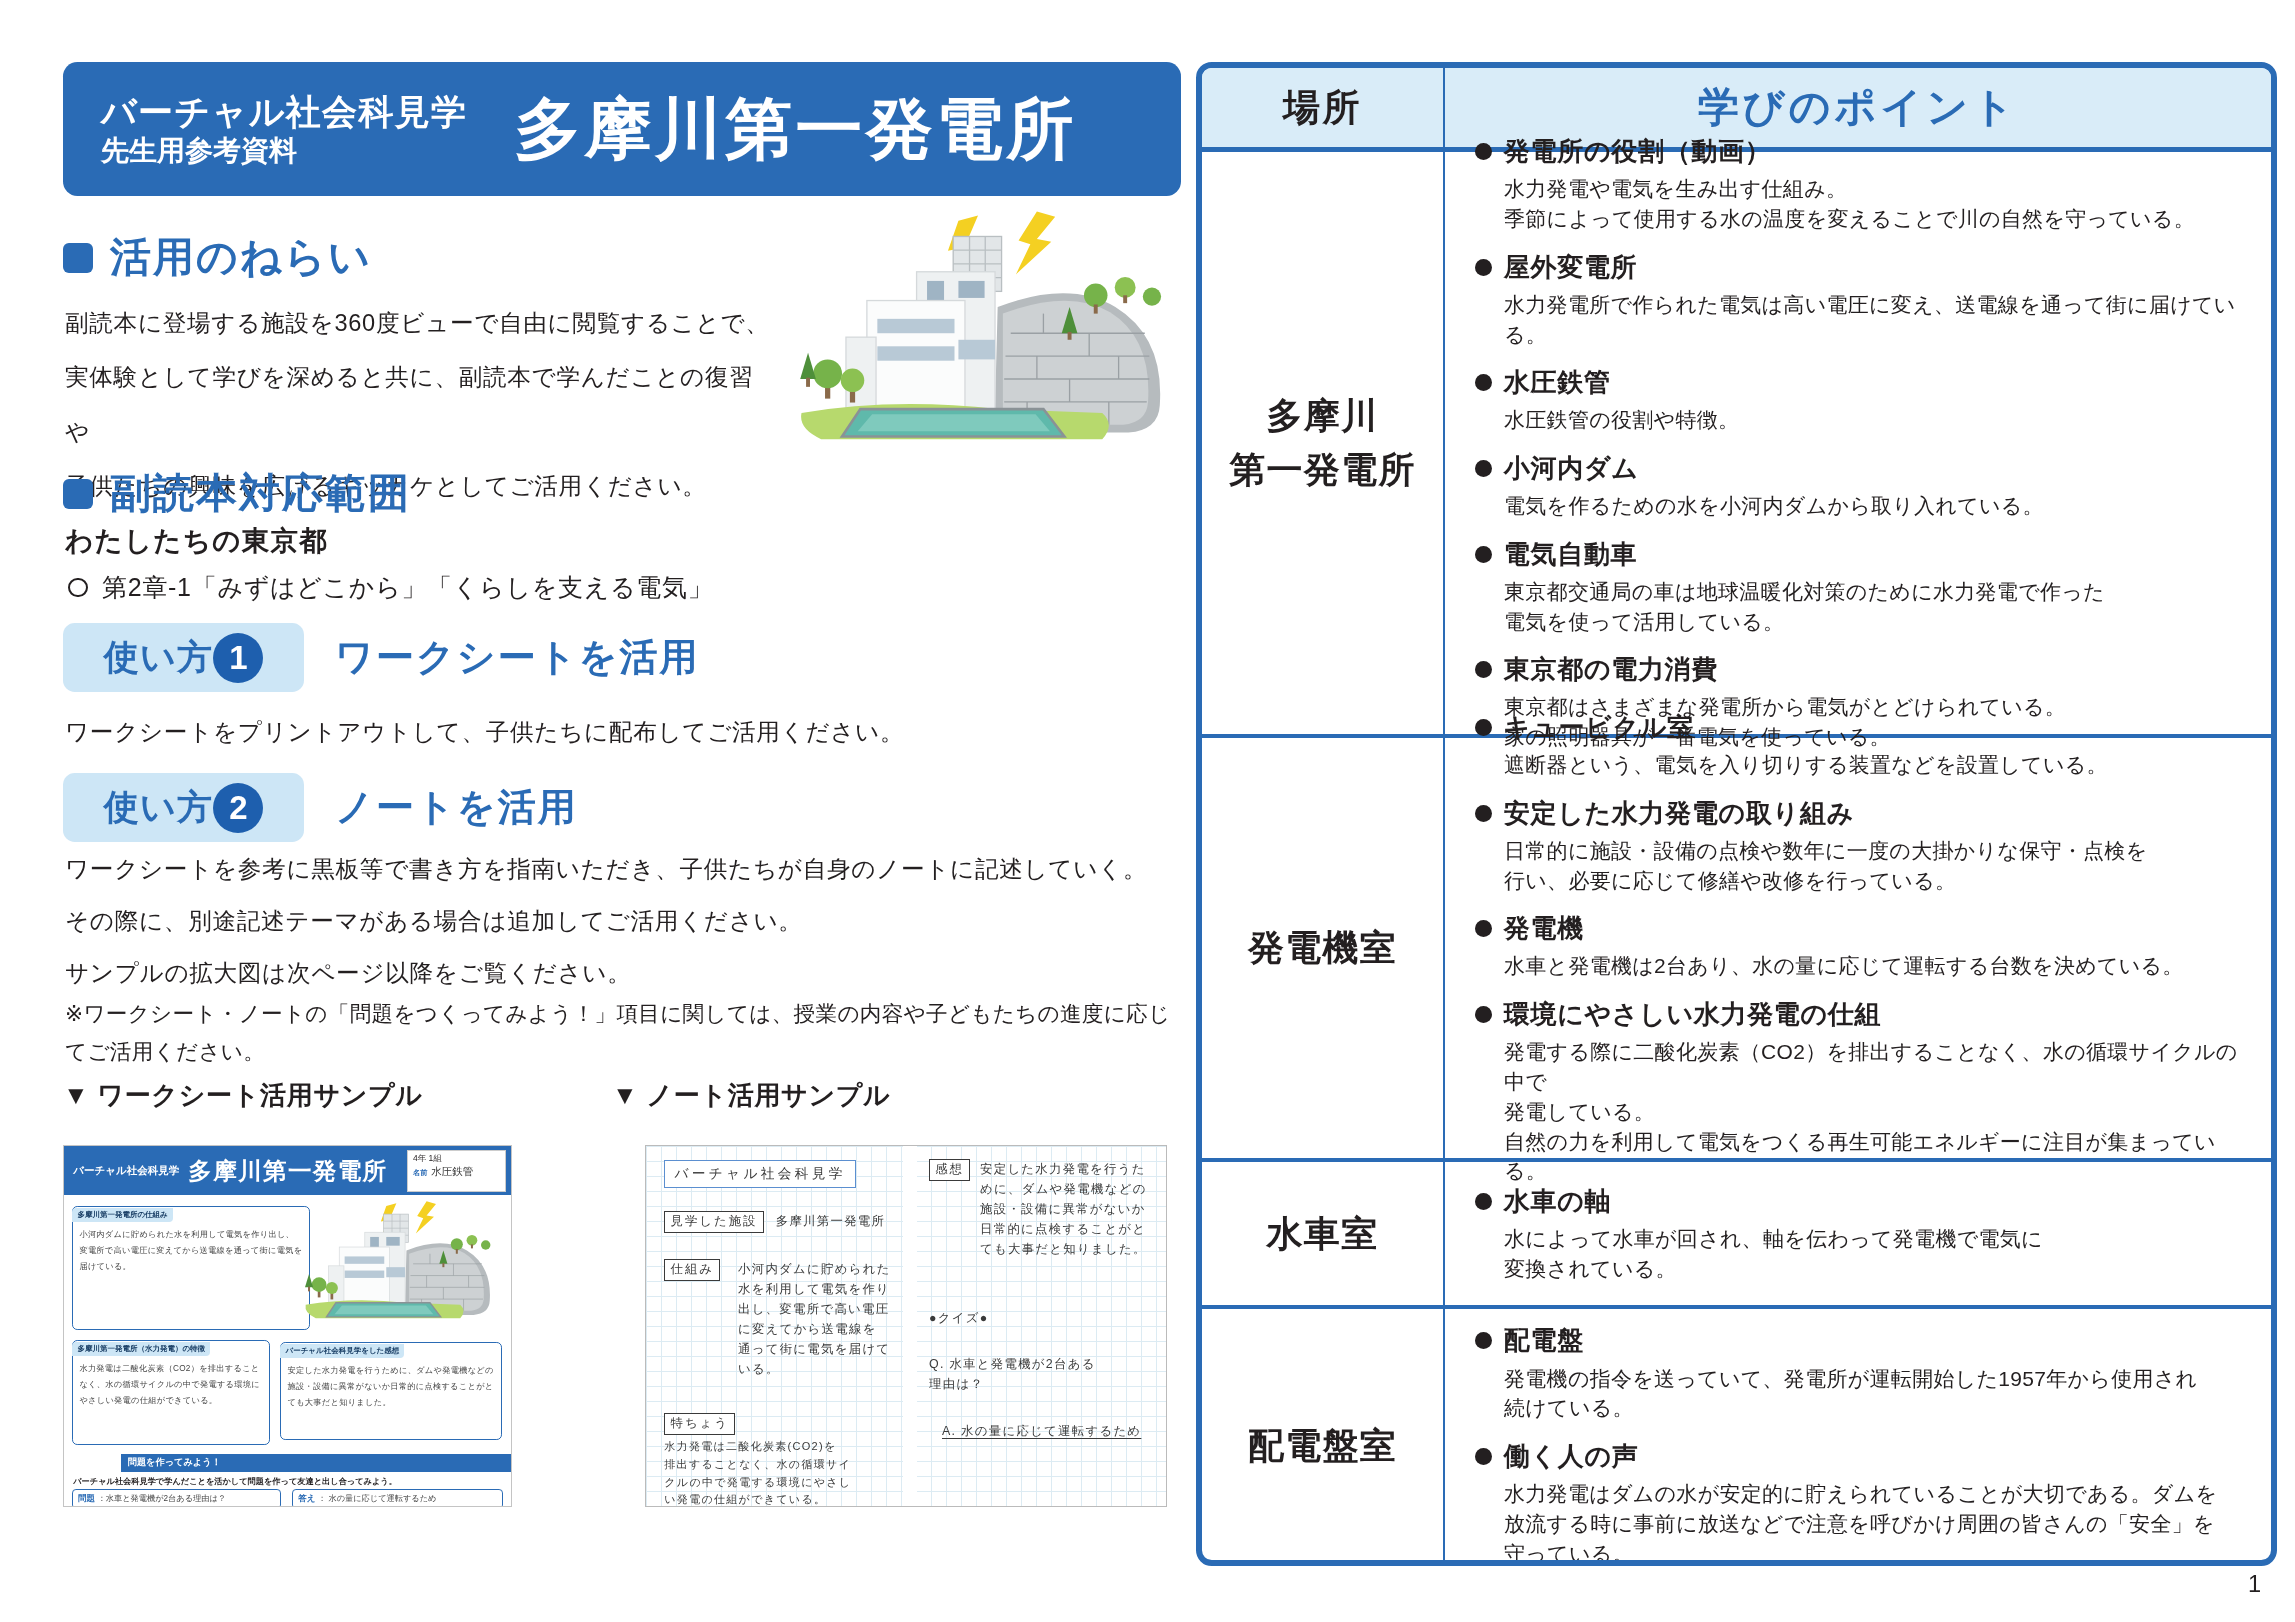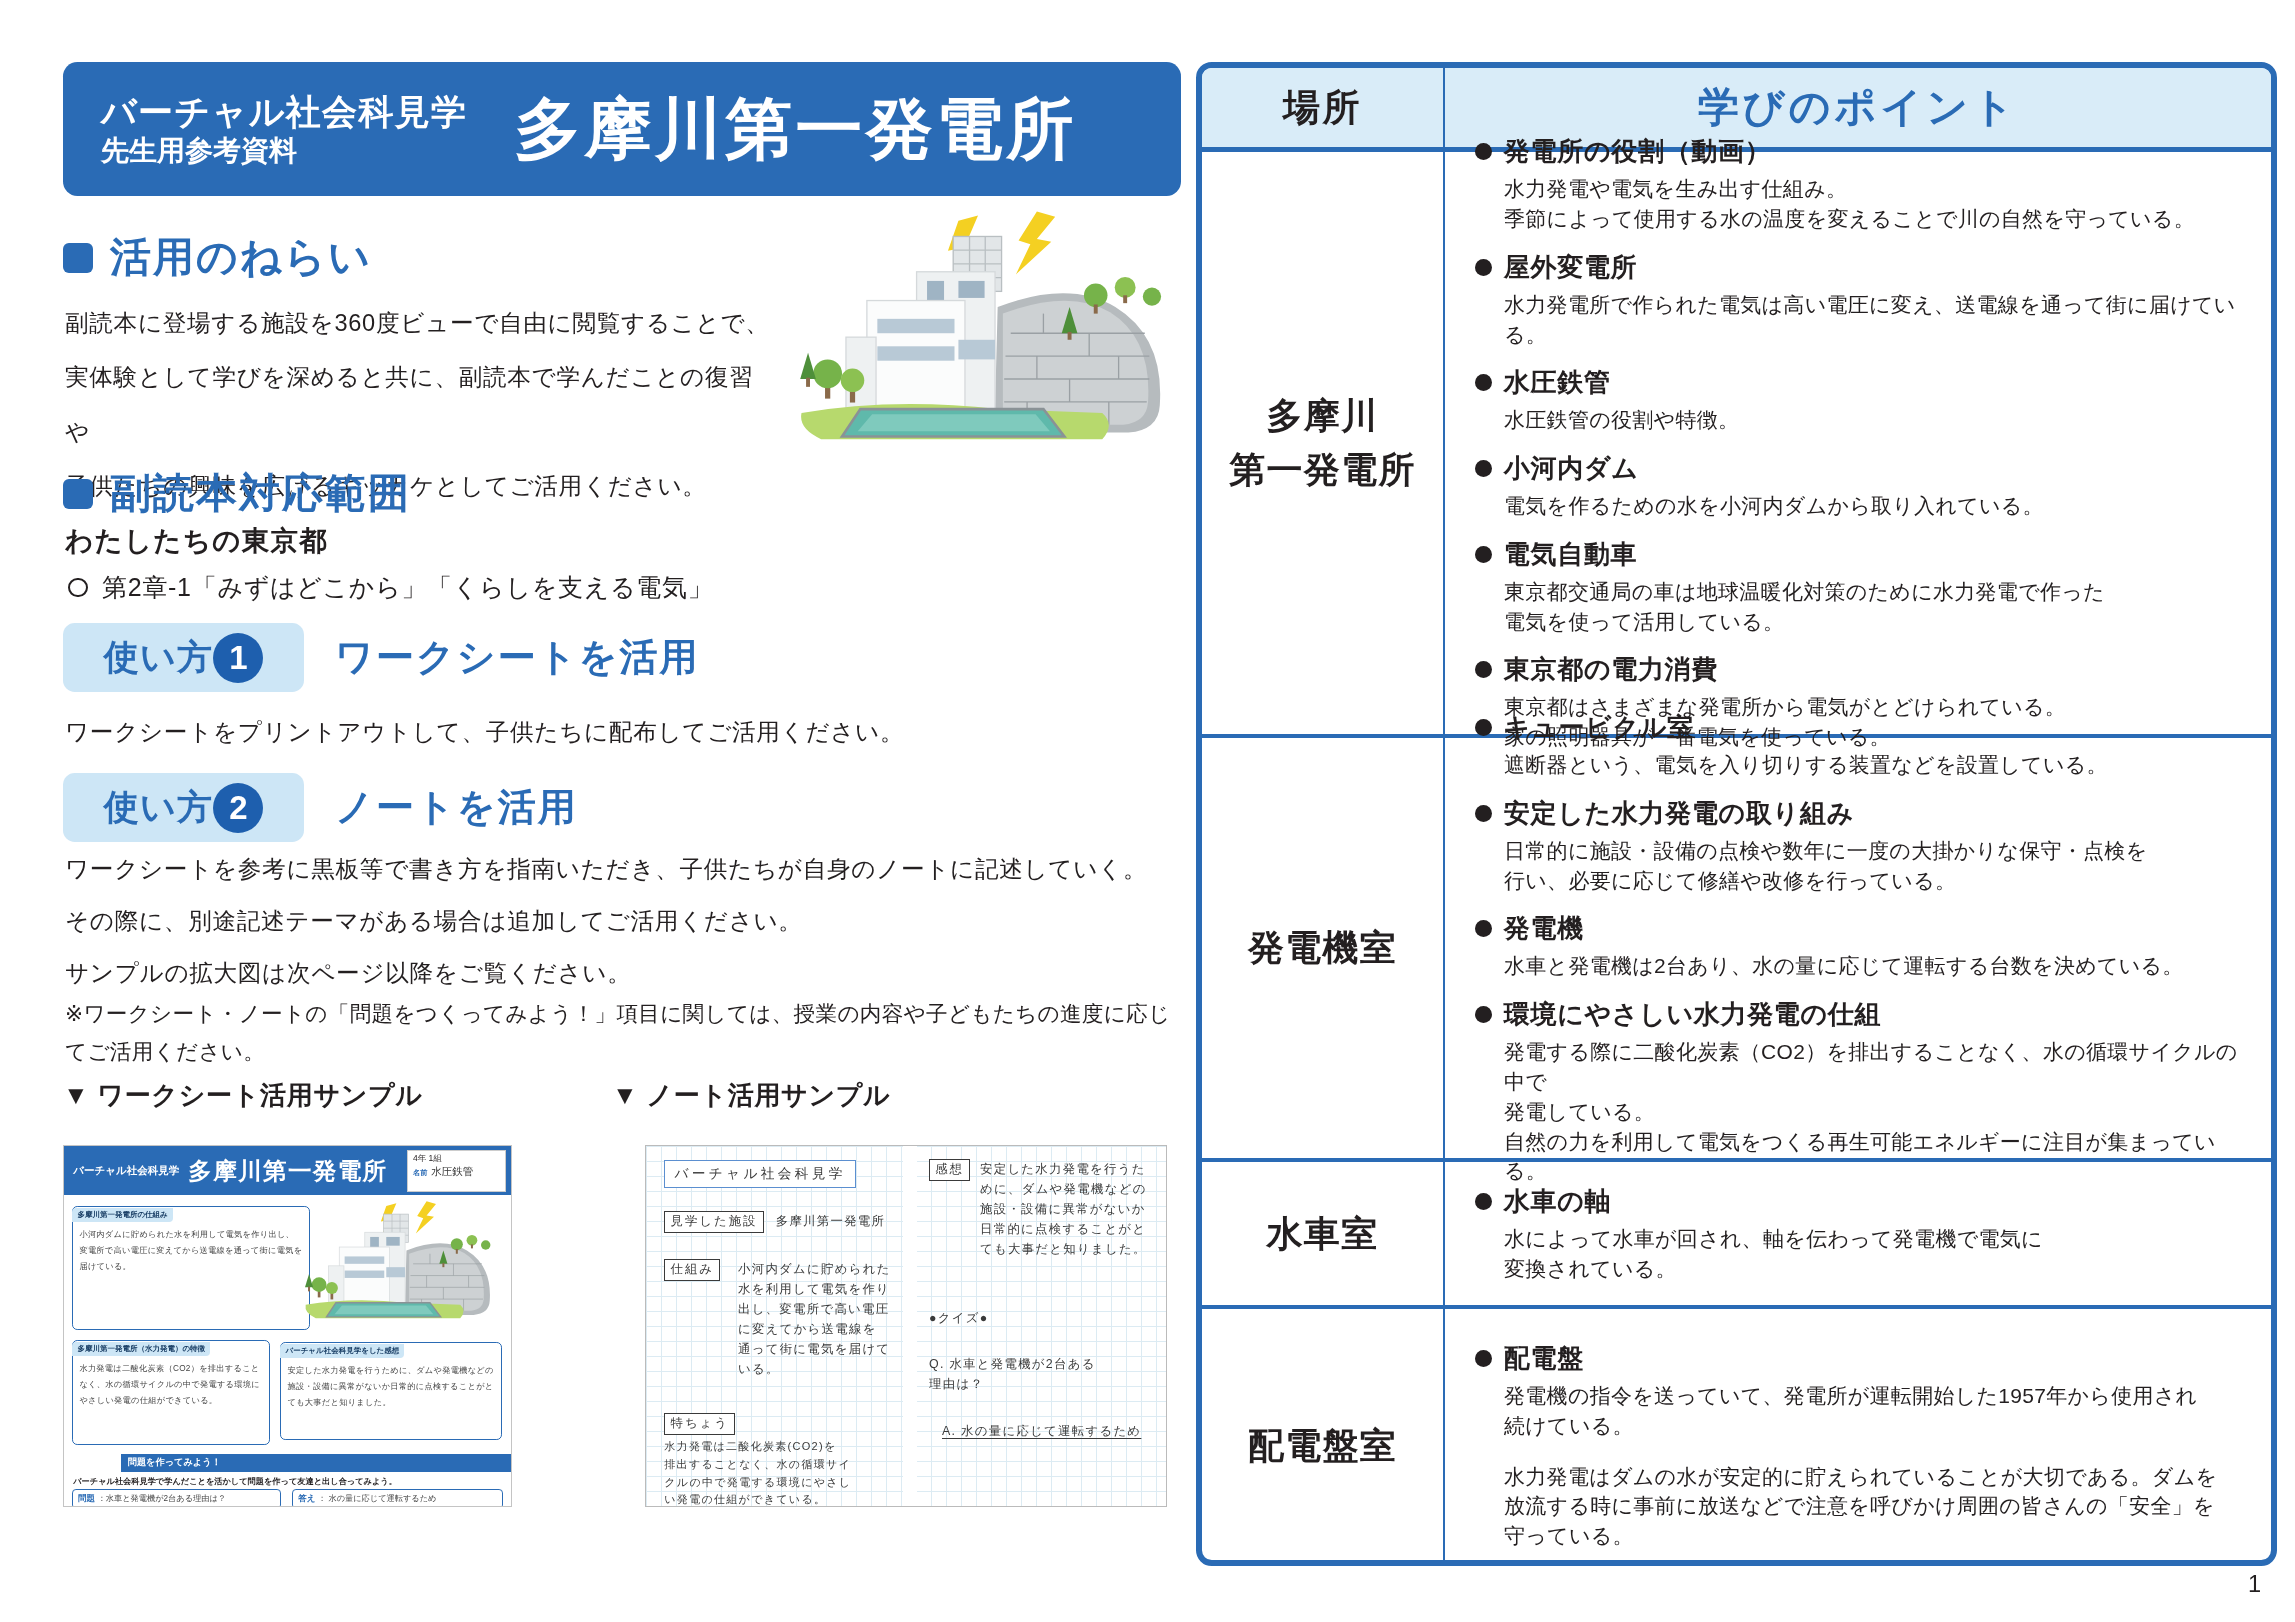--- a/index.html
+++ b/index.html
@@ -407,20 +407,24 @@
       <div class="t-points">
         <div class="point">
           <div class="point-title">
               <span class="dot"></span>
               <span>配電盤</span>
             </div>
           <div class="point-desc pre">発電機の指令を送っていて、発電所が運転開始した1957年から使用され
 続けている。</div>
         </div>
         <div class="point">
+          <div class="point-title">
+              <span class="dot"></span>
+              <span>働く人の声</span>
+            </div>
           <div class="point-desc pre">水力発電はダムの水が安定的に貯えられていることが大切である。ダムを
 放流する時に事前に放送などで注意を呼びかけ周囲の皆さんの「安全」を
 守っている。</div>
         </div>
       </div>
     </div>
   </div>
 
   <div class="page-num">1</div>
 </div>

